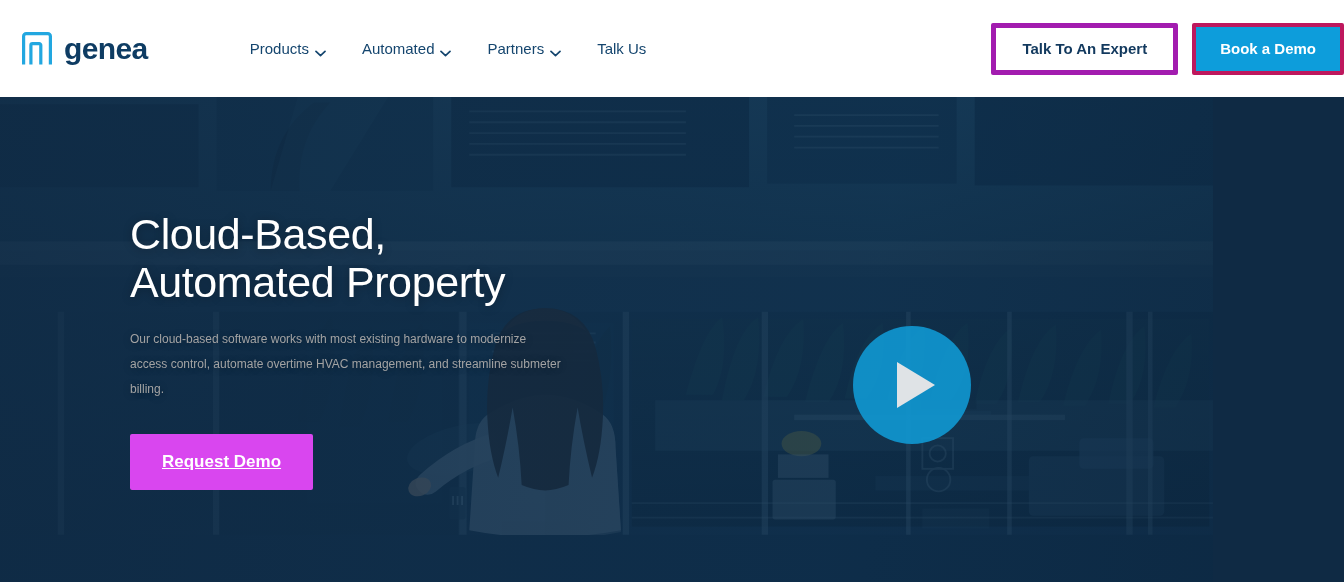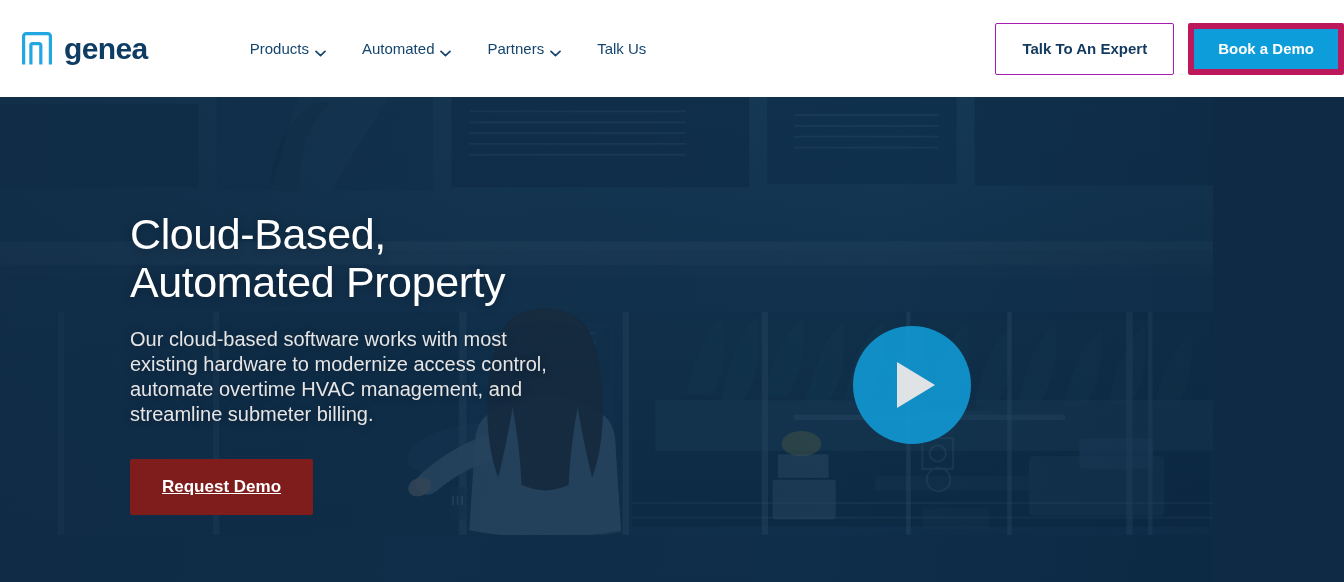--- a/index.html
+++ b/index.html
@@ -35,25 +35,25 @@
 
   .header-actions{ margin-left:auto; display:flex; align-items:center; gap:14px; padding-right:0; }
   .btn{
     display:inline-flex; align-items:center; justify-content:center;
     font-size:15px; font-weight:700; white-space:nowrap; cursor:pointer;
     text-decoration:none; border-radius:2px;
   }
   .btn-outline{
     height:52px; padding:0 26px;
     background:#ffffff; color:#12395e;
-    border:1px solid #a21caf;
+    border:5px solid #a21caf;
   }
   .btn-primary-sm{
     height:52px; padding:0 24px;
-    background:#0d9ddb; color:#ffffff; border:6px solid #be185d;
+    background:#0d9ddb; color:#ffffff; border:4px solid #be185d;
   }
 
   
   .hero{
     position:relative; width:1213px; height:485px; overflow:hidden;
     background:#11314e;
   }
   .hero-photo{ position:absolute; inset:0; }
   .hero-overlay{
     position:absolute; inset:0;
@@ -63,27 +63,27 @@
     position:absolute; left:130px; top:0; width:560px; height:100%;
     display:flex; flex-direction:column; justify-content:flex-start;
     padding-top:113px; z-index:5;
   }
   .hero-title{
     font-size:43px; line-height:48px; font-weight:400;
     color:#ffffff; letter-spacing:-0.4px; margin-bottom:21px;
     text-shadow:0 1px 10px rgba(0,0,0,0.28);
   }
   .hero-sub{
-    font-size:20px; line-height:25px; color:#e5e5e5; max-width:432px;
+    font-size:12px; line-height:25px; color:#a3a3a3; max-width:432px;
     text-shadow:0 1px 8px rgba(0,0,0,0.3);
   }
   .hero-cta{
     margin-top:32px; align-self:flex-start;
     height:56px; padding:0 32px; font-size:17px; font-weight:700;
-    background:#7f1d1d; color:#ffffff; border:none; border-radius:2px;
+    background:#d946ef; color:#ffffff; border:none; border-radius:2px;
     display:inline-flex; align-items:center; justify-content:center; cursor:pointer;
   }
 
   
   .play-button{
     position:absolute; left:853px; top:229px;
     width:118px; height:118px; border-radius:50%;
     background:rgba(16,155,214,0.88);
     display:flex; align-items:center; justify-content:center;
     cursor:pointer; z-index:6; border:none;

